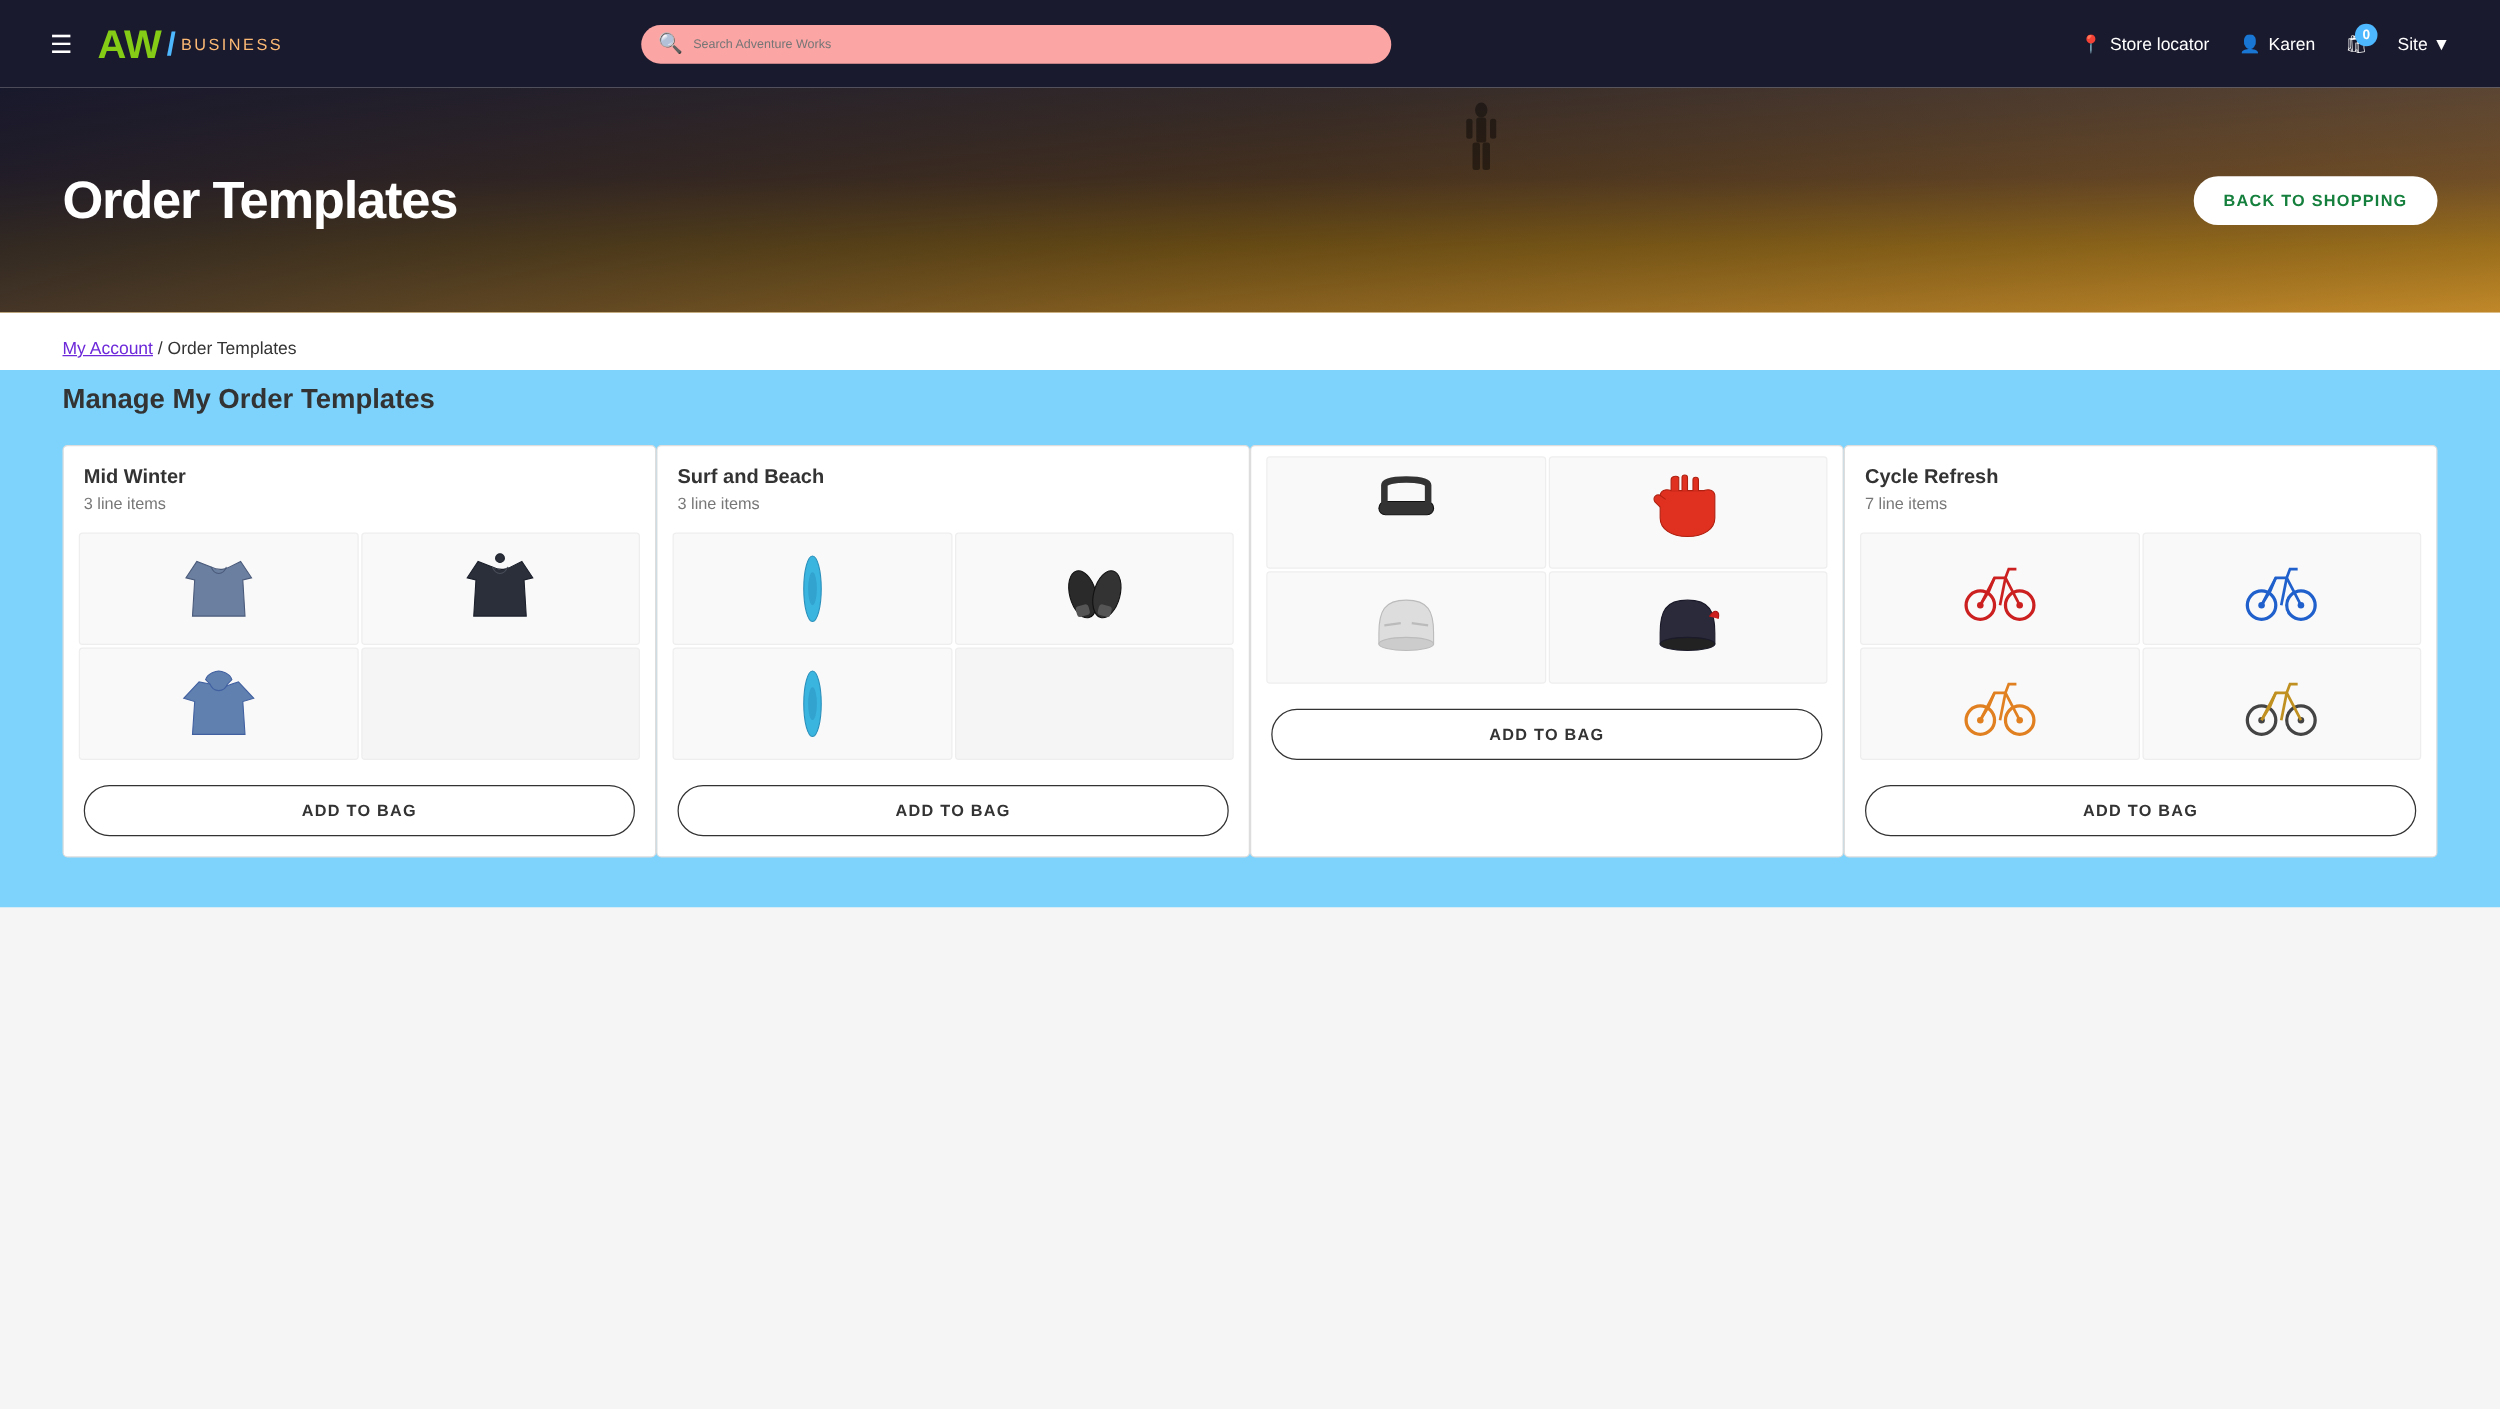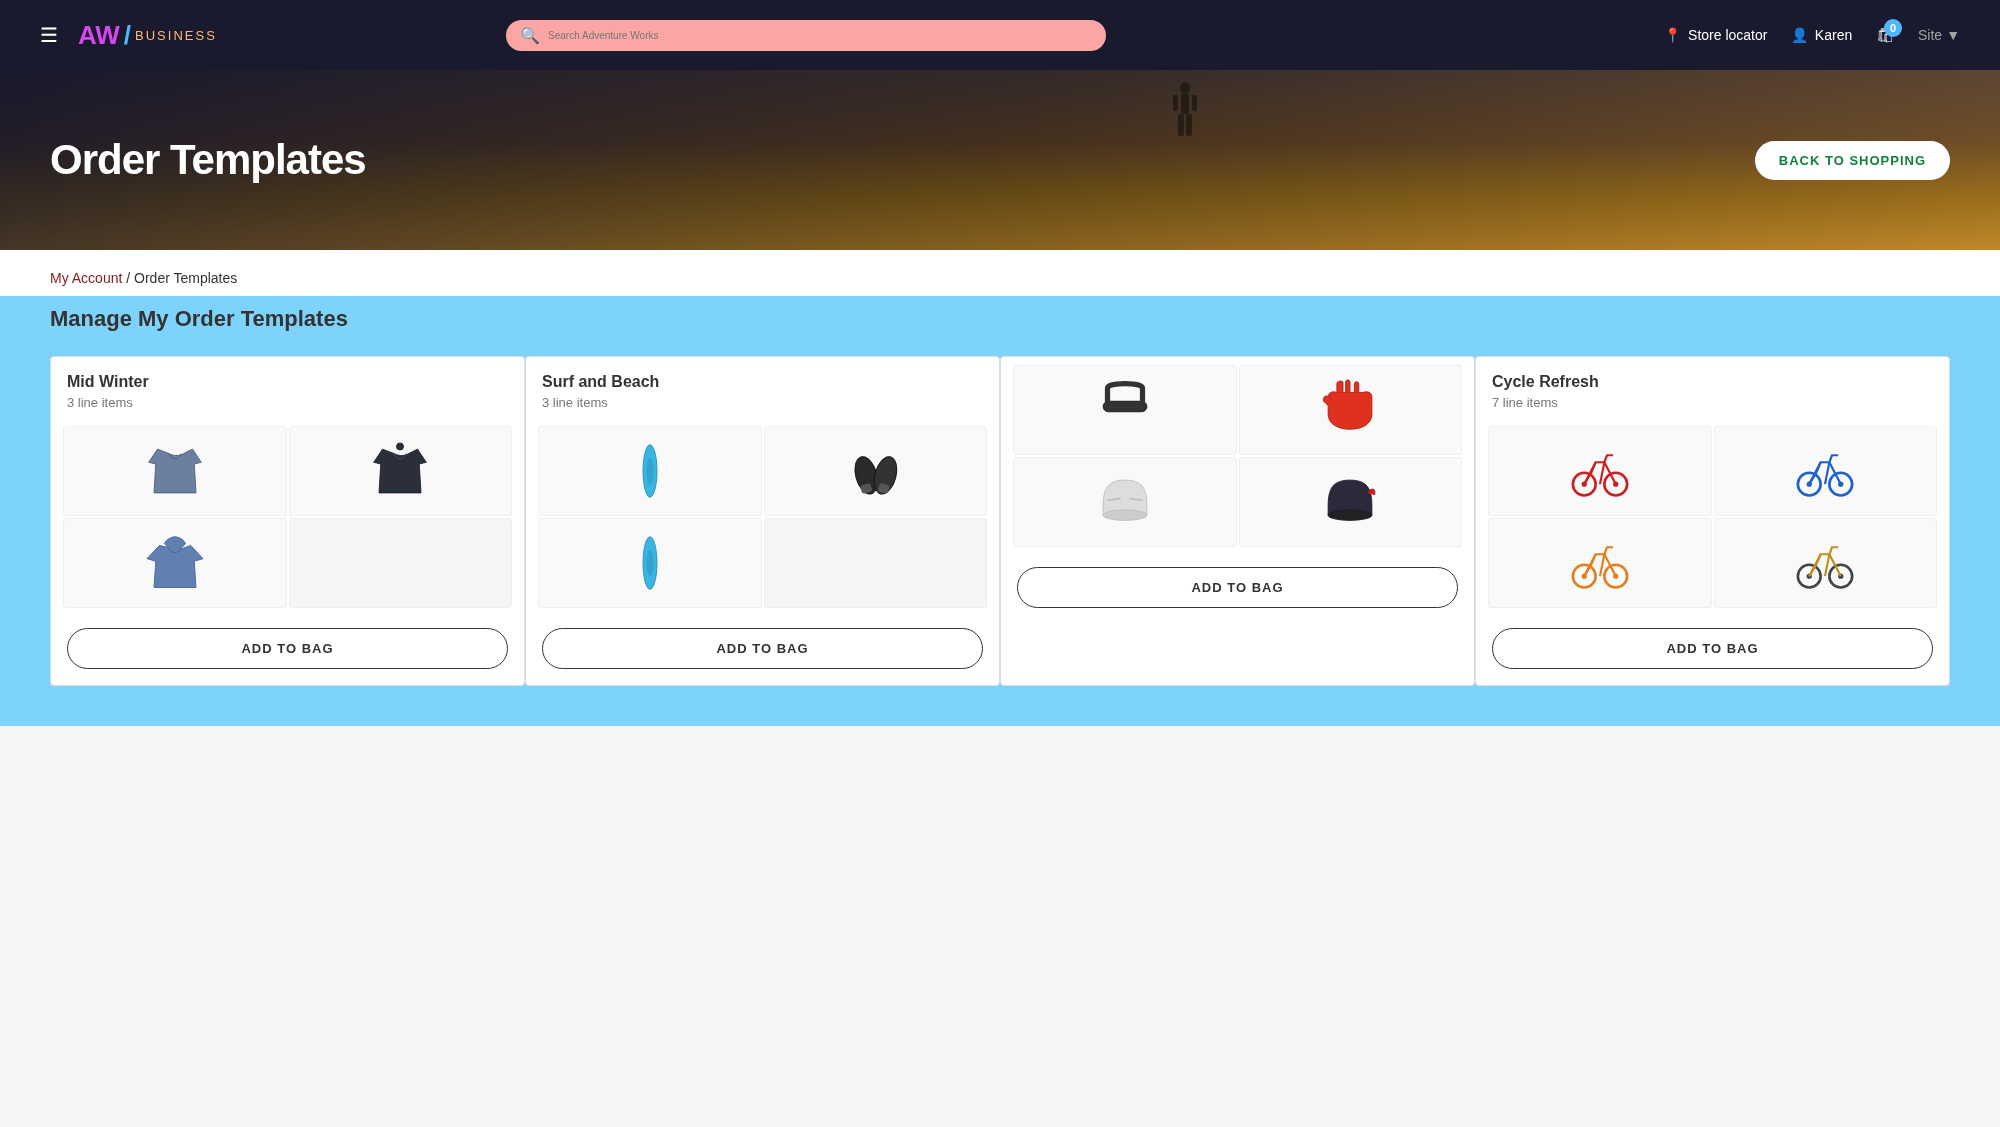--- a/index.html
+++ b/index.html
@@ -17,21 +17,21 @@
     .hamburger-icon { color: #fff; font-size: 20px; cursor: pointer; }
     .logo-area {
       display: flex;
       align-items: center;
       gap: 4px;
       color: #fff;
       font-weight: bold;
       font-size: 22px;
       text-decoration: none;
     }
-    .logo-aw { font-size: 26px; font-weight: 900; color: #d946ef; }
+    .logo-aw { font-size: 32px; font-weight: 900; color: #84cc16; }
     .logo-slash { color: #4db8ff; font-size: 26px; }
     .logo-business { font-size: 13px; letter-spacing: 2px; color: #fdba74; font-weight: 400; }
     .search-bar {
       flex: 1;
       max-width: 600px;
       margin: 0 auto;
       position: relative;
     }
     .search-bar input {
       width: 100%;
@@ -75,21 +75,21 @@
       border-radius: 50%;
       width: 18px;
       height: 18px;
       font-size: 11px;
       display: flex;
       align-items: center;
       justify-content: center;
       font-weight: bold;
     }
     .site-selector {
-      color: #a3a3a3;
+      color: #ffffff;
       display: flex;
       align-items: center;
       gap: 4px;
       cursor: pointer;
       font-size: 14px;
     }
 
     
     .hero-banner {
       position: relative;
@@ -141,21 +141,22 @@
     
     .breadcrumb-section {
       background: #fff;
       padding: 20px 50px 10px;
     }
     .breadcrumb {
       font-size: 14px;
       color: #666;
     }
     .breadcrumb a {
-      color: #7f1d1d;
+      color: #6d28d9;
+      text-decoration: underline;
       cursor: pointer;
       margin-top: 28px;
     }
     .breadcrumb span { color: #333; }
 
     
     .page-content {
       background: #7dd3fc;
       padding: 10px 50px 40px;
     }

